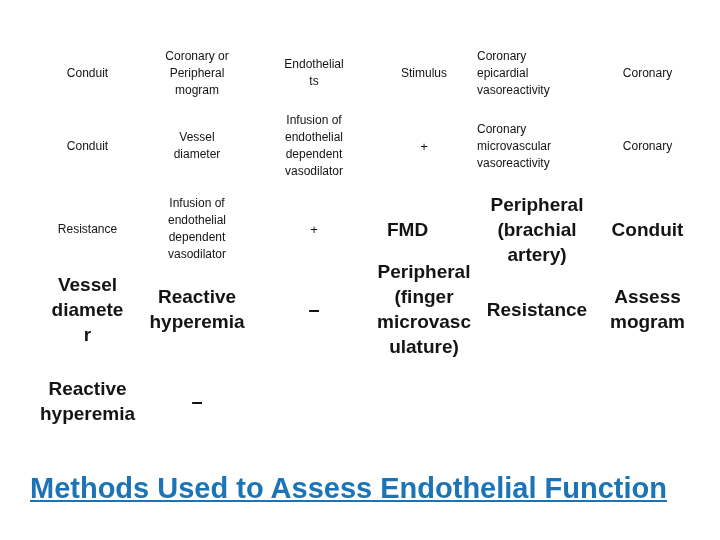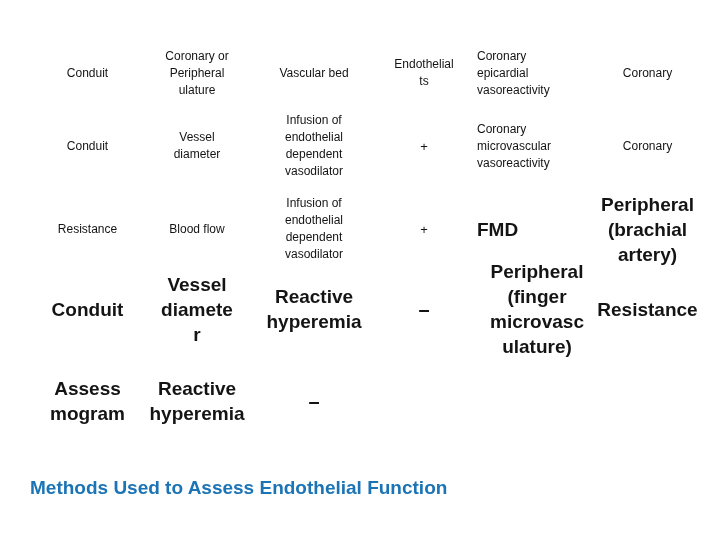--- a/index.html
+++ b/index.html
@@ -51,60 +51,60 @@
   .cell.minus {
     font-weight: 700;
     font-size: 20px;
   }
   .title {
     position: absolute;
     left: 30px;
     top: 471px;
     width: 668px;
     font-weight: 700;
-    font-size: 19px;
+    font-size: 29px;
     line-height: 34px;
     letter-spacing: 0px;
     white-space: nowrap;
+    text-decoration: underline;
   }
 </style>
 </head>
 <body>
 
 <div class="slide" style="background: rgb(255, 255, 255); color: rgb(20, 20, 20);">
 
   <div class="tbl">
 
     <div class="cell">Conduit</div>
     <div class="cell">Coronary or
 Peripheral
-ulature</div>
-    <div class="cell">Vascular bed</div>
+mogram</div>
     <div class="cell">Endothelial
 ts</div>
+    <div class="cell">Stimulus</div>
 
     <div class="cell left">Coronary
 epicardial
 vasoreactivity</div>
     <div class="cell">Coronary</div>
     <div class="cell">Conduit</div>
     <div class="cell">Vessel
 diameter</div>
     <div class="cell">Infusion of
 endothelial
 dependent
 vasodilator</div>
     <div class="cell plus">+</div>
 
     <div class="cell left">Coronary
 microvascular
 vasoreactivity</div>
     <div class="cell">Coronary</div>
     <div class="cell">Resistance</div>
-    <div class="cell">Blood flow</div>
     <div class="cell">Infusion of
 endothelial
 dependent
 vasodilator</div>
     <div class="cell plus">+</div>
 
     <div class="cell left b">FMD</div>
     <div class="cell b">Peripheral
 (brachial
 artery)</div>

